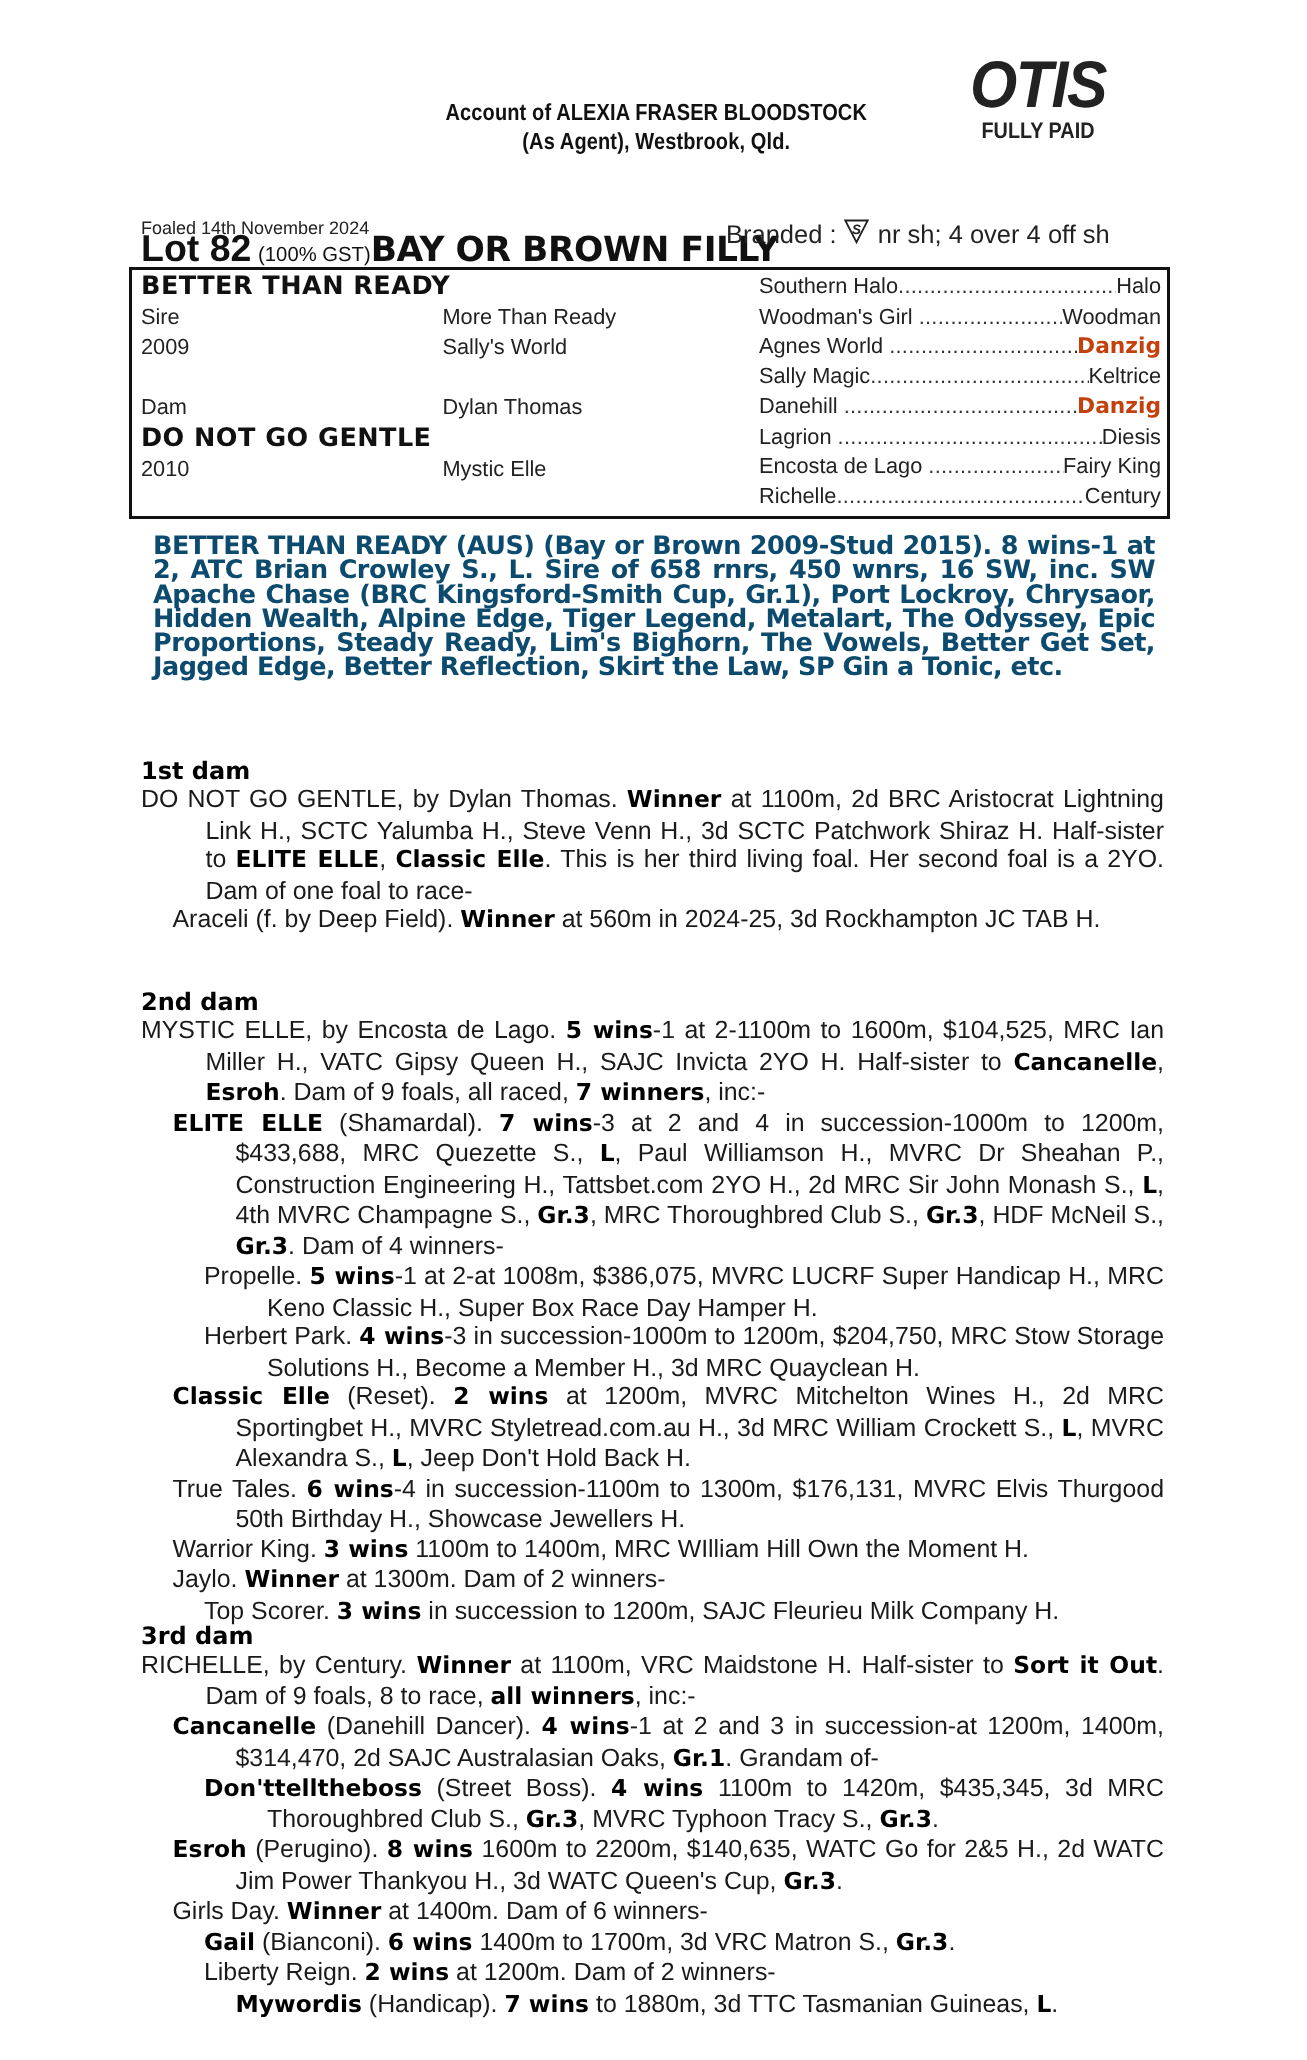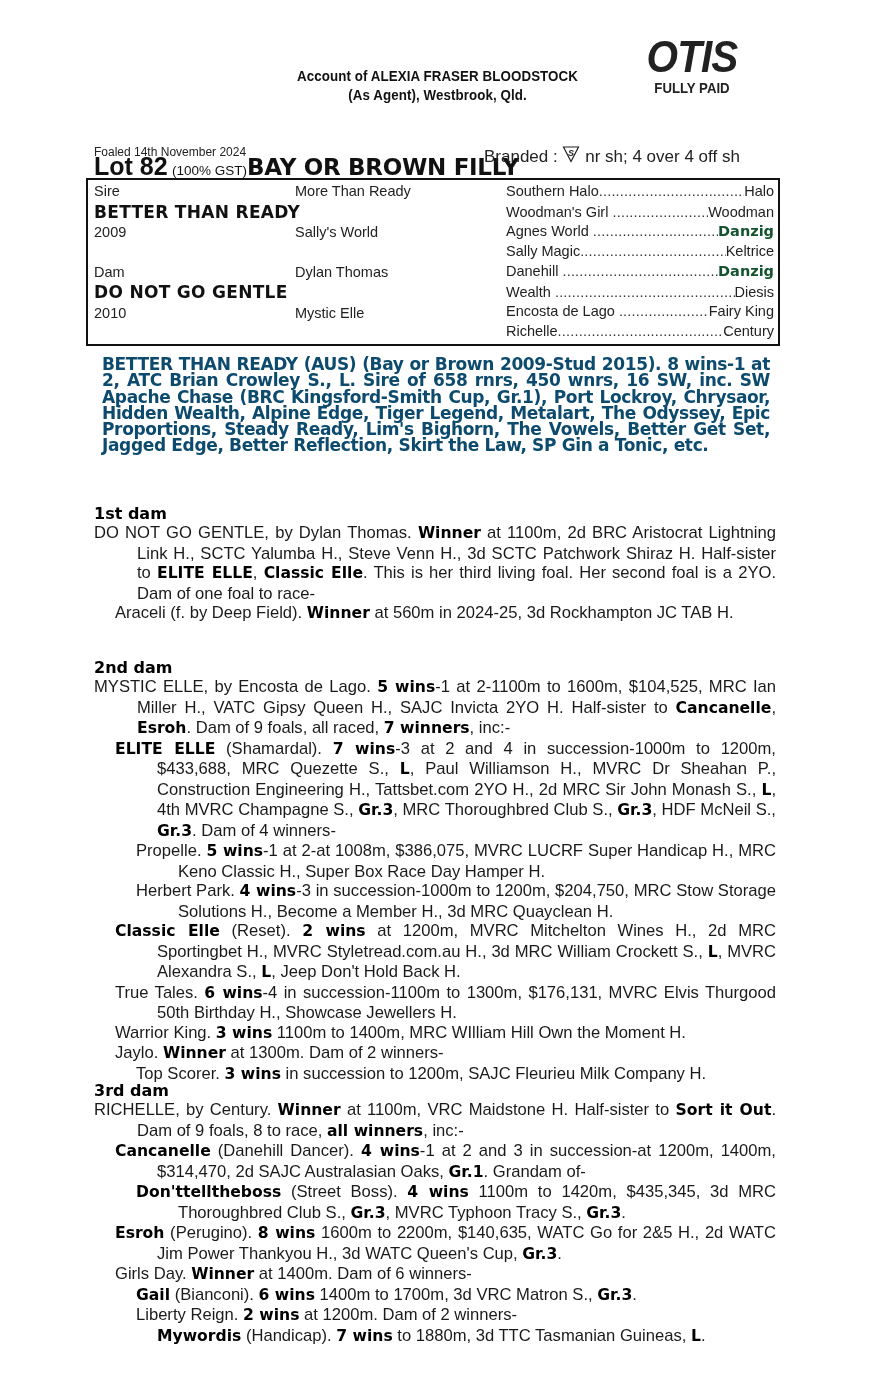--- a/index.html
+++ b/index.html
@@ -20,21 +20,21 @@
   .pedbox { left: 86px; top: 178px; width: 694px; height: 168px; border: 2px solid #111; box-sizing: border-box; }
   .ped-left { position: absolute; left: 6px; top: 1px; width: 380px; font-size: 14.5px; color: #222; }
   .ped-row { position: relative; height: 20.5px; line-height: 20.5px; }
   .ped-row .c2 { position: absolute; left: 201px; top: 0; }
   .ped-bold { font-family: "DejaVu Sans", sans-serif; font-weight: bold; font-size: 17px; letter-spacing: 0.3px; color: #111; }
   .ped-right { position: absolute; left: 392px; top: 1px; width: 294px; font-size: 14.5px; color: #222; }
   .pr { display: flex; height: 20.5px; line-height: 20.5px; white-space: nowrap; overflow: hidden; margin-left: 26px; }
   .pr.tight { height: 19.5px; line-height: 19.5px; }
   .pr .dots { flex: 1; overflow: hidden; }
   .pr .dots::after { content: "......................................................................................................."; color: #333; letter-spacing: 0.2px; }
-  .pr .b { font-family: "DejaVu Sans", sans-serif; font-weight: bold; color: #14532d; font-size: 14.5px; }
+  .pr .b { font-family: "DejaVu Sans", sans-serif; font-weight: bold; color: #c2410c; font-size: 14.5px; }
 
   .sire-block { left: 102px; top: 356px; width: 668px; font-family: "DejaVu Sans", sans-serif; font-weight: bold; font-size: 17px; line-height: 16.3px; letter-spacing: -0.35px; text-align: justify; color: #0c4a6e; }
 
   .section { left: 94px; width: 682px; font-size: 16.6px; line-height: 19.5px; color: #1a1a1a; }
   .sec-title { font-family: "DejaVu Sans", sans-serif; font-weight: bold; font-size: 16px; line-height: 19px; color: #000; margin-top: 28px; }
   .para { text-align: justify; }
   .l0 { padding-left: 43px; text-indent: -43px; }
   .l1 { padding-left: 63px; text-indent: -42px; }
   .l2 { padding-left: 84px; text-indent: -42px; }
   .l3 { padding-left: 105px; text-indent: -42px; }
@@ -66,43 +66,43 @@
     <svg width="18" height="18" viewBox="0 0 18 18">
         <path d="M1.5 2 L16.5 2 L9 16.5 Z" fill="none" stroke="#222" stroke-width="1.2"></path>
         <text x="9" y="11" text-anchor="middle" font-family="Liberation Sans, sans-serif" font-size="9" font-style="italic" font-weight="bold" fill="#222">S</text>
       </svg>
   </span>
   <span>nr sh; 4 over 4 off sh</span>
 </div>
 
 <div class="abs pedbox">
   <div class="ped-left">
+    <div class="ped-row"><span class="ped-bold">BETTER THAN READY</span></div>
     <div class="ped-row"><span>Sire</span><span class="c2">More Than Ready</span></div>
-    <div class="ped-row"><span class="ped-bold">BETTER THAN READY</span></div>
     <div class="ped-row"><span>2009</span><span class="c2">Sally's World</span></div>
     <div class="ped-row" style="height:19px"></div>
     <div class="ped-row"><span>Dam</span><span class="c2">Dylan Thomas</span></div>
     <div class="ped-row"><span class="ped-bold">DO NOT GO GENTLE</span></div>
     <div class="ped-row"><span>2010</span><span class="c2">Mystic Elle</span></div>
   </div>
   <div class="ped-right">
     <div class="pr">
         <span>Southern Halo</span>
         <span class="dots"></span>
         <span>Halo</span>
       </div>
     <div class="pr"><span>Woodman's Girl</span>&nbsp;<span class="dots"></span><span>Woodman</span></div>
     <div class="pr tight"><span>Agnes World</span>&nbsp;<span class="dots"></span><span class="b">Danzig</span></div>
     <div class="pr tight">
         <span>Sally Magic</span>
         <span class="dots"></span>
         <span>Keltrice</span>
       </div>
     <div class="pr"><span>Danehill</span>&nbsp;<span class="dots"></span><span class="b">Danzig</span></div>
-    <div class="pr"><span>Wealth</span>&nbsp;<span class="dots"></span><span>Diesis</span></div>
+    <div class="pr"><span>Lagrion</span>&nbsp;<span class="dots"></span><span>Diesis</span></div>
     <div class="pr tight"><span>Encosta de Lago</span>&nbsp;<span class="dots"></span><span>Fairy King</span></div>
     <div class="pr tight">
         <span>Richelle</span>
         <span class="dots"></span>
         <span>Century</span>
       </div>
   </div>
 </div>
 
 <div class="abs sire-block">BETTER THAN READY (AUS) (Bay or Brown 2009-Stud 2015). 8 wins-1 at 2, ATC Brian Crowley S., L. Sire of 658 rnrs, 450 wnrs, 16 SW, inc. SW Apache Chase (BRC Kingsford-Smith Cup, Gr.1), Port Lockroy, Chrysaor, Hidden Wealth, Alpine Edge, Tiger Legend, Metalart, The Odyssey, Epic Proportions, Steady Ready, Lim's Bighorn, The Vowels, Better Get Set, Jagged Edge, Better Reflection, Skirt the Law, SP Gin a Tonic, etc.</div>

